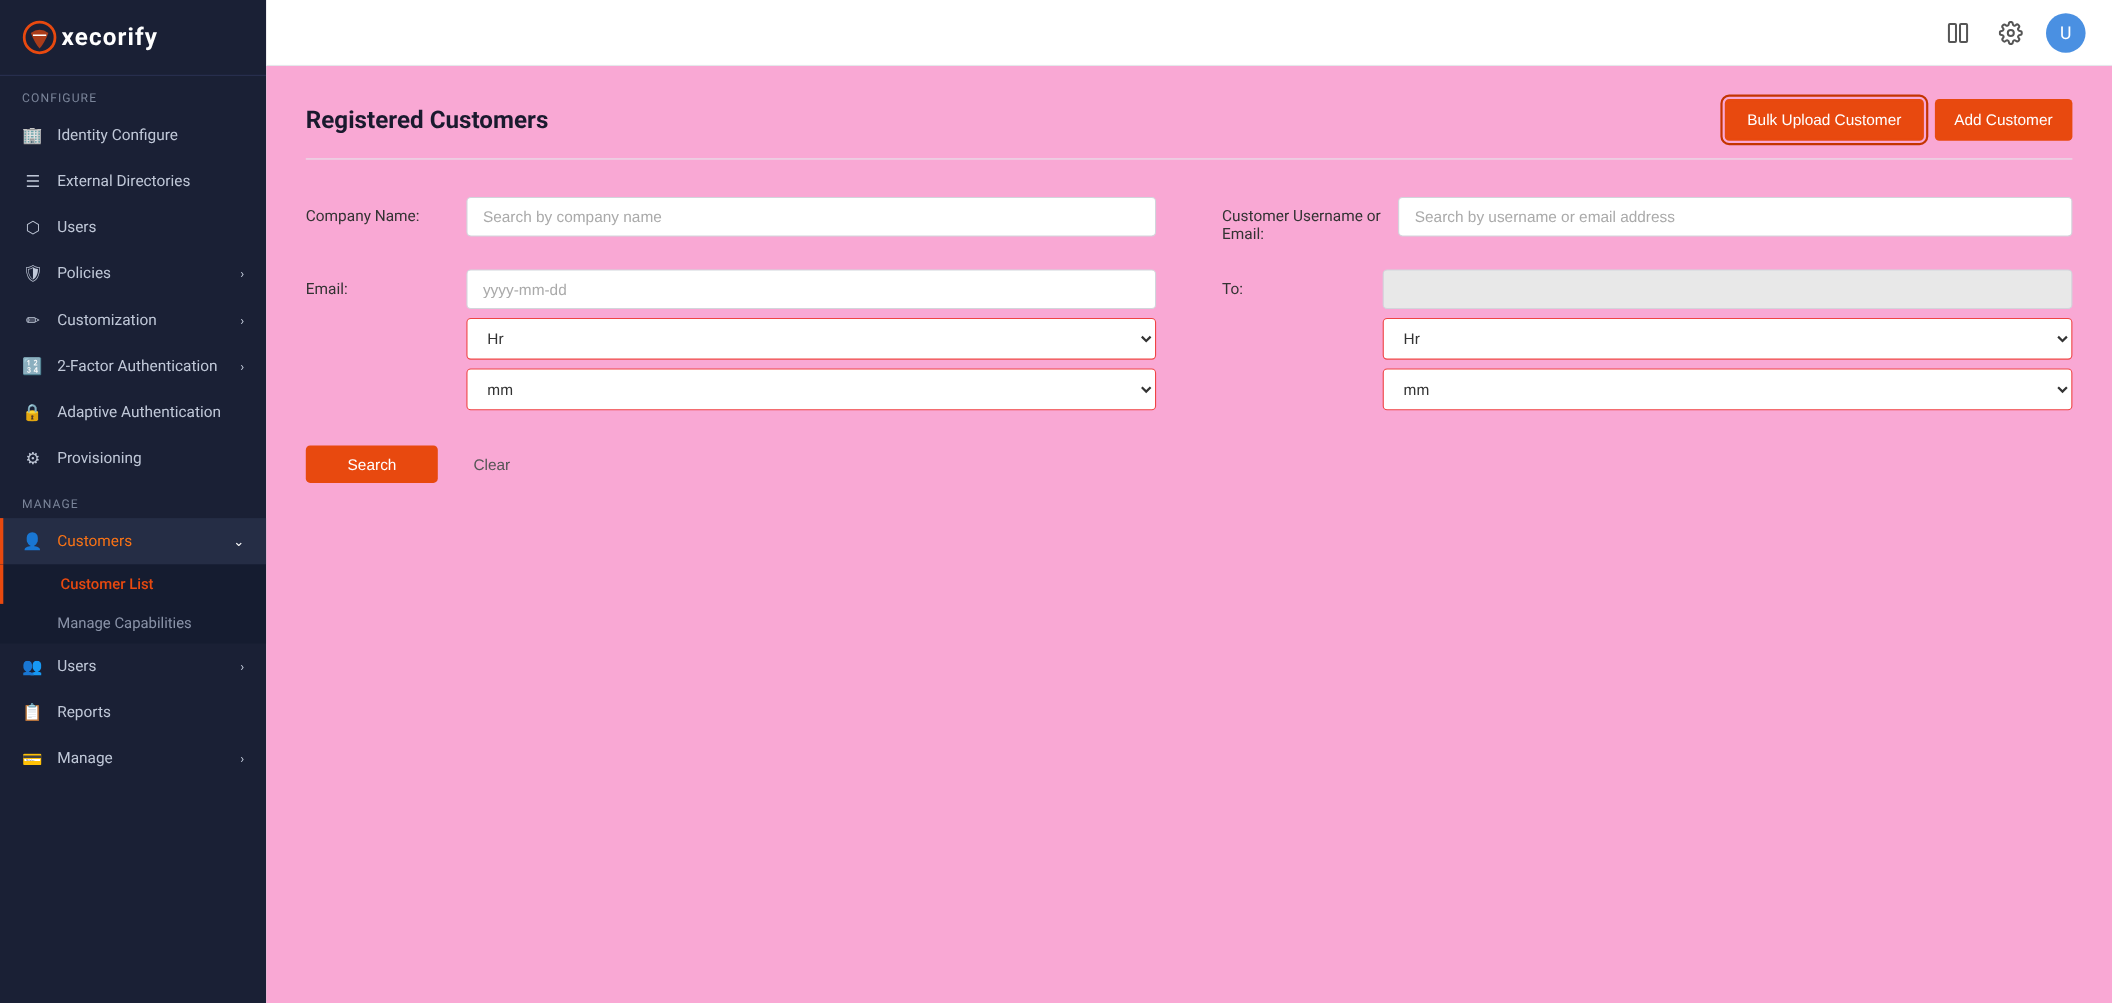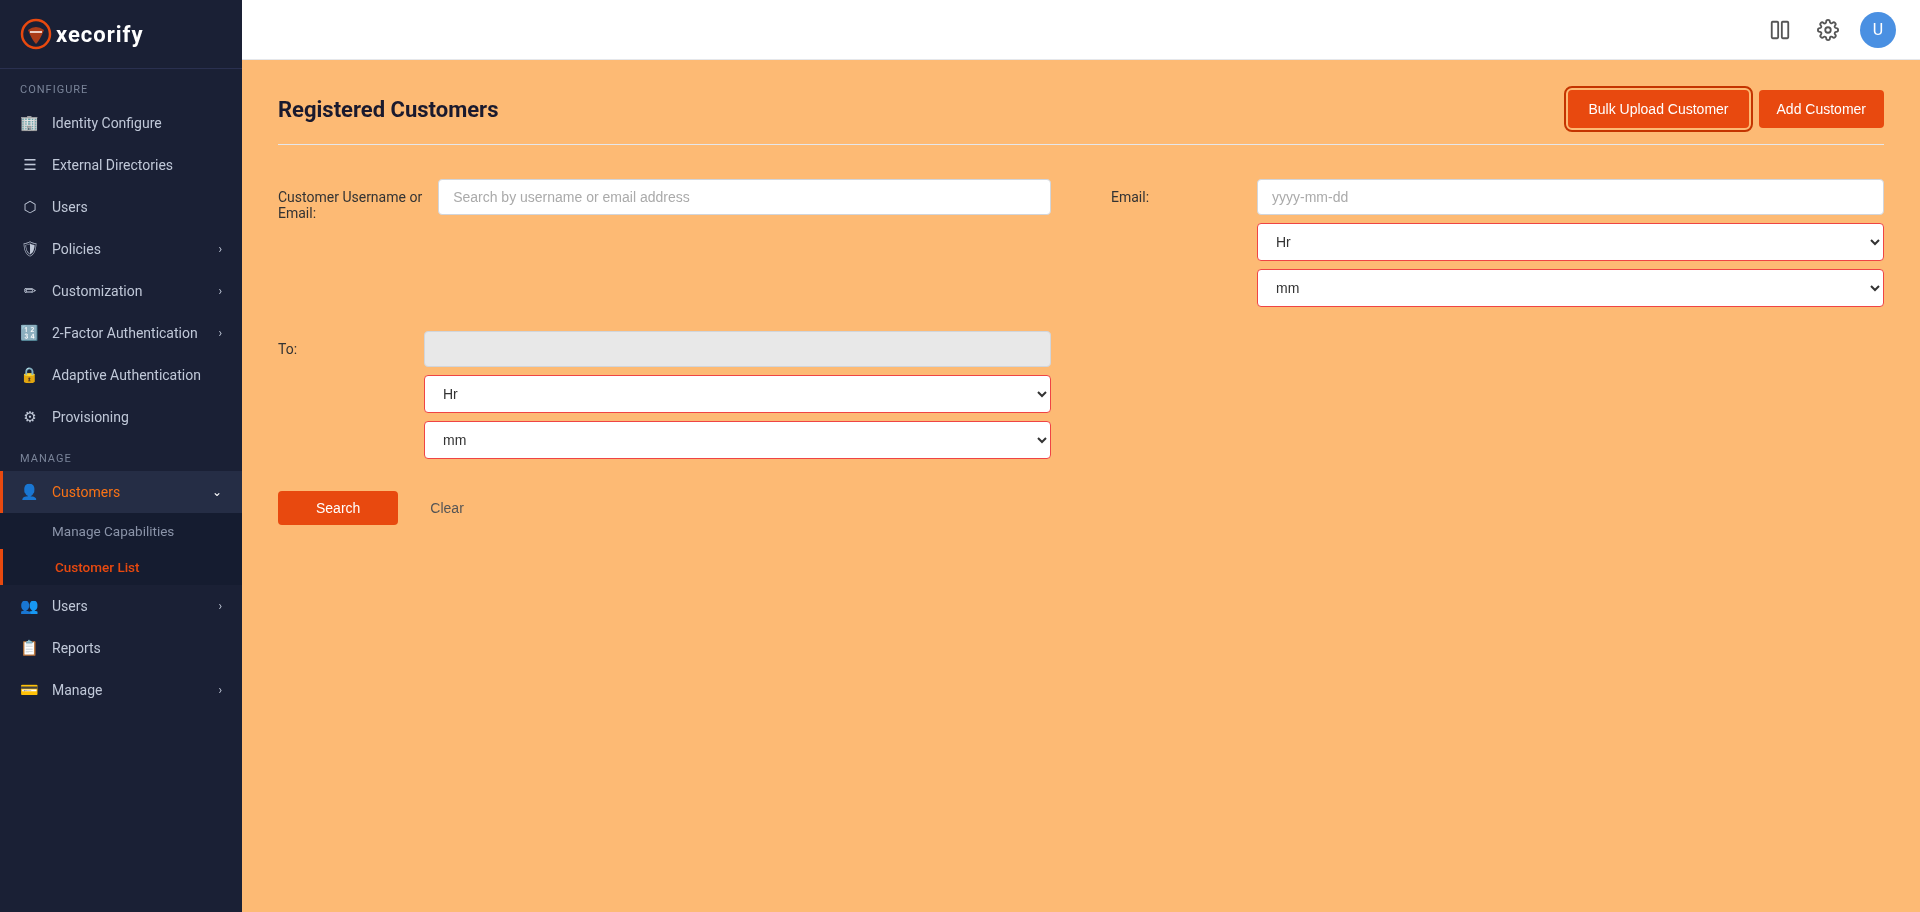--- a/index.html
+++ b/index.html
@@ -134,21 +134,21 @@
       color: #fff;
       font-size: 16px;
       cursor: pointer;
     }
 
     
     .content {
       flex: 1;
       padding: 30px 36px;
       overflow-y: auto;
-      background: #fdba74;
+      background: #f9a8d4;
     }
 
     
     .page-header {
       display: flex;
       align-items: center;
       justify-content: space-between;
       margin-bottom: 24px;
       padding-bottom: 16px;
       border-bottom: 1px solid #e5e7eb;
@@ -332,25 +332,25 @@
   </div>
 
   <div class="section-label">Manage</div>
 
   <div class="nav-item customers-active" style="border-left: 3px solid #e8490f; padding-left: 17px;">
     <span class="nav-icon">👤</span>
     <span style="color:#f97316; font-weight:400;">Customers</span>
     <span class="chevron" style="color:#fff;">⌄</span>
   </div>
   <div class="sub-items">
+    <div class="sub-item active" style="border-left: 3px solid #e8490f;">
+      <span>Customer List</span>
+    </div>
     <div class="sub-item">
       <span>Manage Capabilities</span>
-    </div>
-    <div class="sub-item active" style="border-left: 3px solid #e8490f;">
-      <span>Customer List</span>
     </div>
   </div>
 
   <div class="nav-item">
     <span class="nav-icon">👥</span>
     <span>Users</span>
     <span class="chevron">›</span>
   </div>
   <div class="nav-item">
     <span class="nav-icon">📋</span>
@@ -387,20 +387,26 @@
     <div class="page-header">
       <h1 class="page-title">Registered Customers</h1>
       <div class="header-actions">
         <button class="btn-bulk">Bulk Upload Customer</button>
         <button class="btn-add">Add Customer</button>
       </div>
     </div>
 
     <div class="search-form">
 
+      <div class="form-row">
+        <label class="form-label">Company Name:</label>
+        <div class="form-controls">
+          <input class="form-input" type="text" placeholder="Search by company name" style="">
+        </div>
+      </div>
 
       <div class="form-row">
         <div class="form-label-block">
           <span style="padding-top:10px; font-size:14px; color:#333;">Customer Username or</span>
           <span style="font-size:14px; color:#333;">Email:</span>
         </div>
         <div class="form-controls">
           <input class="form-input" type="text" placeholder="Search by username or email address" style="">
         </div>
       </div>

